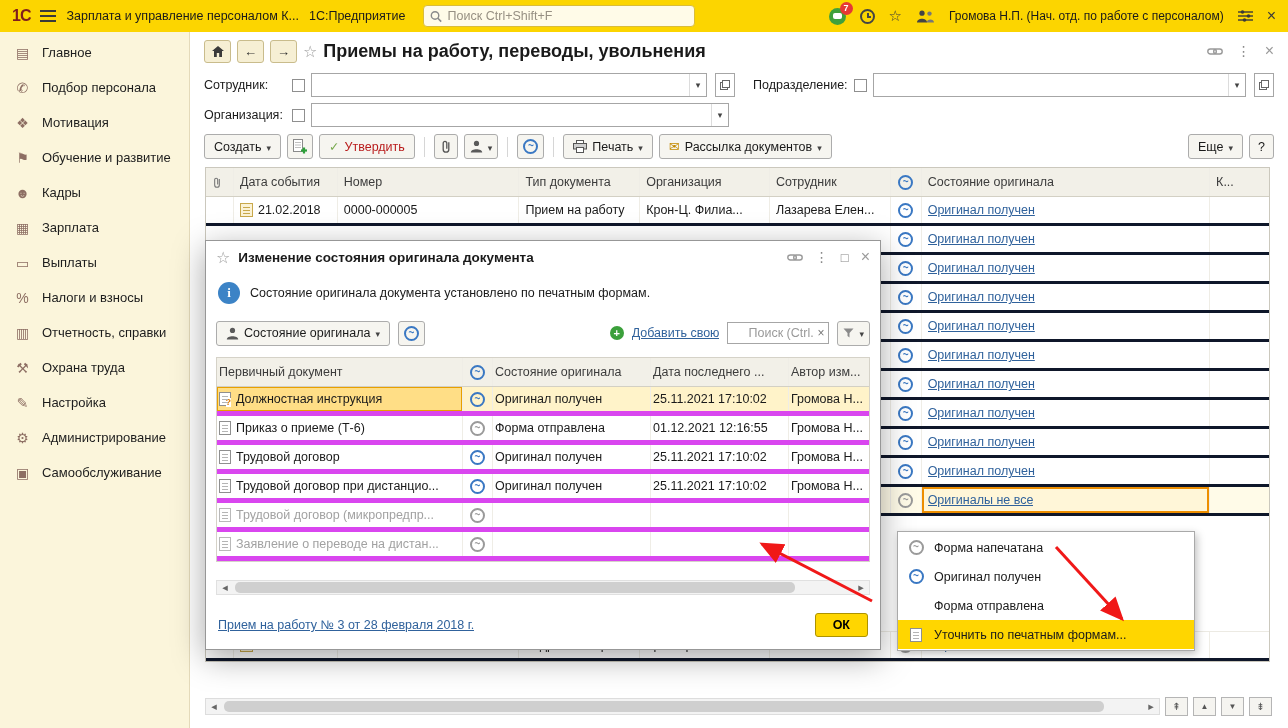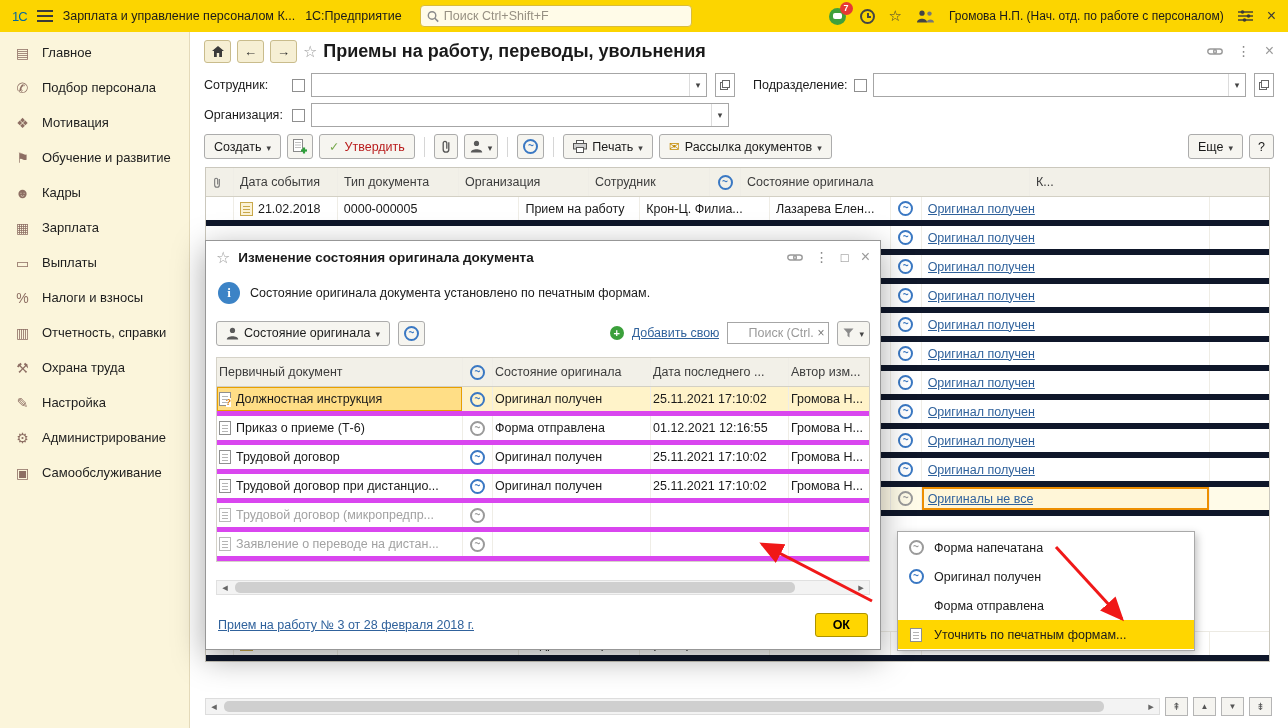--- a/index.html
+++ b/index.html
@@ -2,21 +2,21 @@
 <html><head>
 <meta charset="utf-8">
 <style>
   * { box-sizing:border-box; margin:0; padding:0; }
   html,body { width:1288px; height:728px; }
   body { font-family:"Liberation Sans","DejaVu Sans",sans-serif; font-size:12.5px; color:#1a1a1a; background:#fff; }
   #app { position:relative; width:1288px; height:728px; overflow:hidden; background:#fff; }
 
   
   .topbar { position:absolute; left:0; top:0; width:1288px; height:32px; background:#FCD500; display:flex; align-items:center; gap:10px; padding:0 12px; z-index:5; }
-  .logo { color:#0369a1; font-weight:normal; font-size:13px; letter-spacing:-1px; }
+  .logo { color:#7f1d1d; font-weight:bold; font-size:16px; letter-spacing:-1px; }
   .burger { width:16px; display:flex; flex-direction:column; gap:3px; cursor:pointer; }
   .burger i { height:2px; background:#3a3a3a; }
   .tb-title { font-size:12.5px; color:#1a1a1a; white-space:nowrap; }
   .tb-search { width:272px; height:22px; background:#FFFBE8; border:1px solid #D9BC3A; border-radius:4px; display:flex; align-items:center; padding:0 6px; gap:5px; margin-left:8px; }
   .tb-search input { border:none; outline:none; background:transparent; width:100%; font:inherit; color:#333; }
   .tb-search input::placeholder { color:#979083; }
   .tb-right { margin-left:auto; display:flex; align-items:center; gap:14px; }
   .badge-wrap { position:relative; cursor:pointer; }
   .chat-ic { width:17px; height:17px; border-radius:50%; background:#3FA03C; display:block; position:relative; }
   .chat-ic::after { content:""; position:absolute; left:4px; top:5px; width:9px; height:6px; background:#fff; border-radius:2px; }
@@ -64,21 +64,21 @@
   .vsep { width:1px; height:20px; background:#D6D6D6; margin:0 3px; }
   .env-ic::after { content:"✉"; color:#C28A00; font-size:13px; }
   .spacer { flex:1; }
 
   .state-ic { width:15px; height:15px; border:2px solid #3A78C3; border-radius:50%; display:inline-flex; align-items:center; justify-content:center; color:#3A78C3; font-weight:bold; font-size:10px; line-height:1; flex:none; }
   .state-ic::after { content:"~"; margin-top:-1px; }
   .state-ic.gray { border-color:#9A9A9A; color:#9A9A9A; }
 
   
   .grid { margin:2px 14px 0 15px; width:1065px; border:1px solid #CBC8BD; }
-  .g-row { display:flex; height:29px; border-bottom:6px solid #0f172a; background:#fff; }
+  .g-row { display:flex; height:29px; border-bottom:3px solid #0f172a; background:#fff; }
   .g-row.head { background:#F2F0E8; border-bottom:1px solid #D3D0C4; color:#3c3c3c; height:29px; }
   .g-cell { padding:0 6px; display:flex; align-items:center; border-right:1px solid #EFEDE6; overflow:hidden; white-space:nowrap; }
   .c0{width:28px;} .c1{width:104px;} .c2{width:182px;} .c3{width:121px;} .c4{width:130px;} .c5{width:121px;} .c6{width:31px; justify-content:center;} .c7{width:289px;} .c8{width:59px; border-right:none;}
   .cspan { width:686px; border-right:1px solid #EFEDE6; }
   .g-filler { height:116px; border-bottom:1px solid #ECEAE3; background:#fff; }
   .link { color:#30629C; text-decoration:underline; cursor:pointer; overflow:hidden; text-overflow:ellipsis; }
   .row-sel { background:#FFFBE8; }
   .cell-sel { background:#FFF6D8; box-shadow:inset 0 0 0 2px #ED8E00; }
   .doc-stamp { width:13px; height:14px; background:#FBF2D5; border:1px solid #C8A84B; position:relative; flex:none; margin-right:5px; }
   .doc-stamp::after { content:""; position:absolute; left:2px; right:2px; top:3px; height:1px; background:#C8A84B; box-shadow:0 3px 0 #C8A84B, 0 6px 0 #C8A84B; }
@@ -363,20 +363,21 @@
     </div>
 
     <div class="grid">
       <div class="g-row head">
         <div class="g-cell c0">
             <svg class="mini" width="10" height="13" viewBox="0 0 12 15">
               <path d="M8.8 3.2 v7.2 a2.8 2.8 0 0 1 -5.6 0 v-6.2 a1.8 1.8 0 0 1 3.6 0 v5.6" fill="none" stroke="#777" stroke-width="1.3"></path>
             </svg>
           </div>
         <div class="g-cell c1">Дата события</div>
+        <div class="g-cell c2">Номер</div>
         <div class="g-cell c3">Тип документа</div>
         <div class="g-cell c4">Организация</div>
         <div class="g-cell c5">Сотрудник</div>
         <div class="g-cell c6">
             <span class="state-ic"></span>
           </div>
         <div class="g-cell c7">Состояние оригинала</div>
         <div class="g-cell c8">К...</div>
       </div>
 

